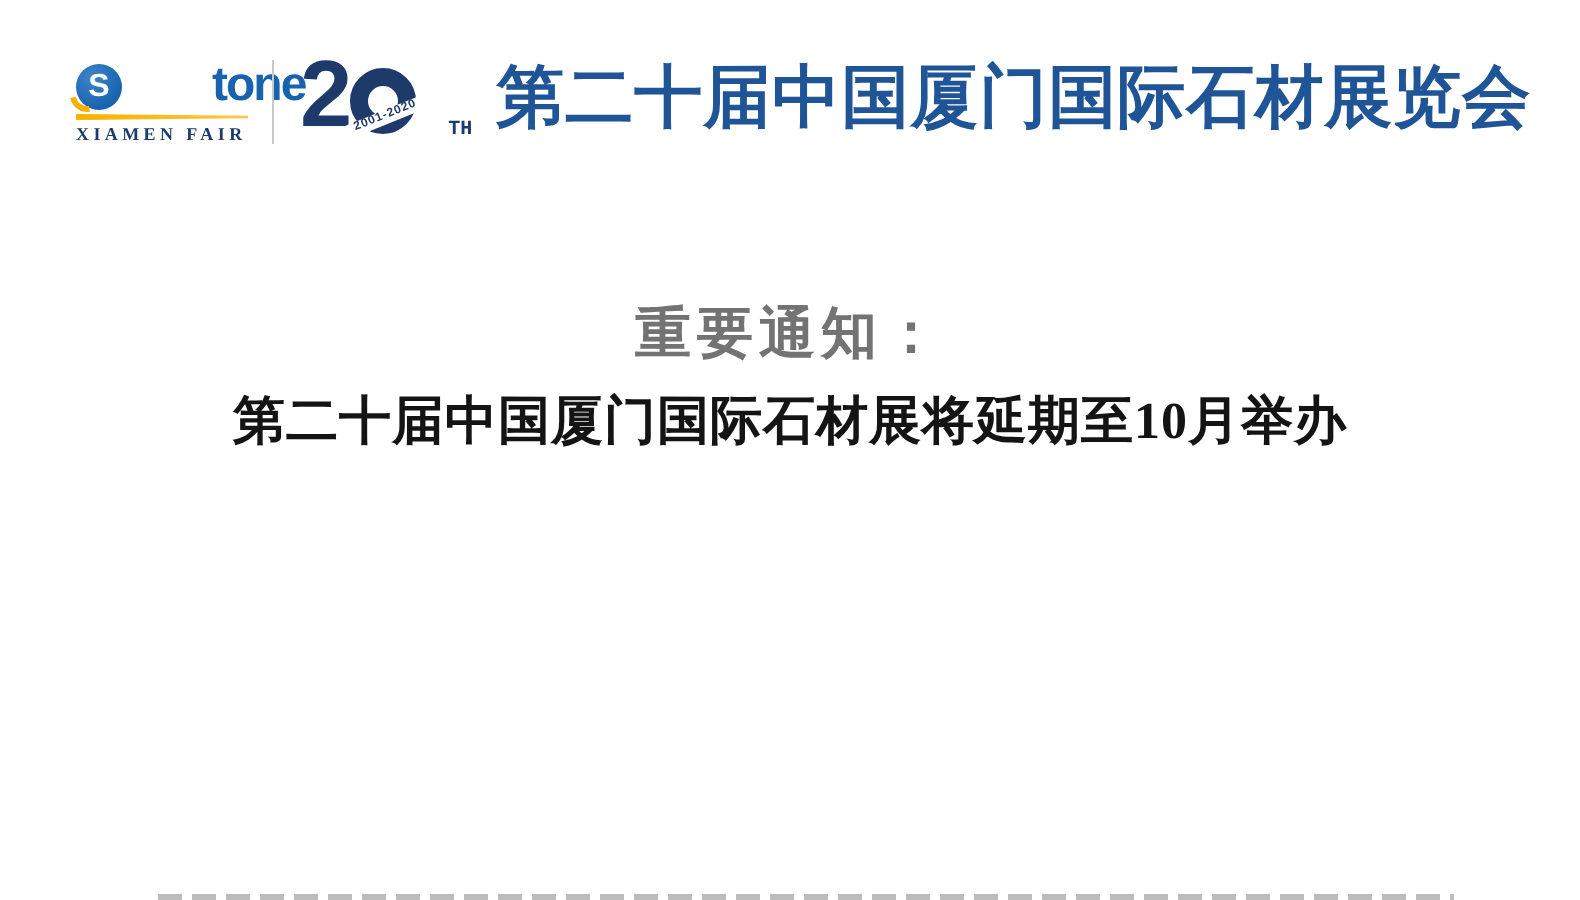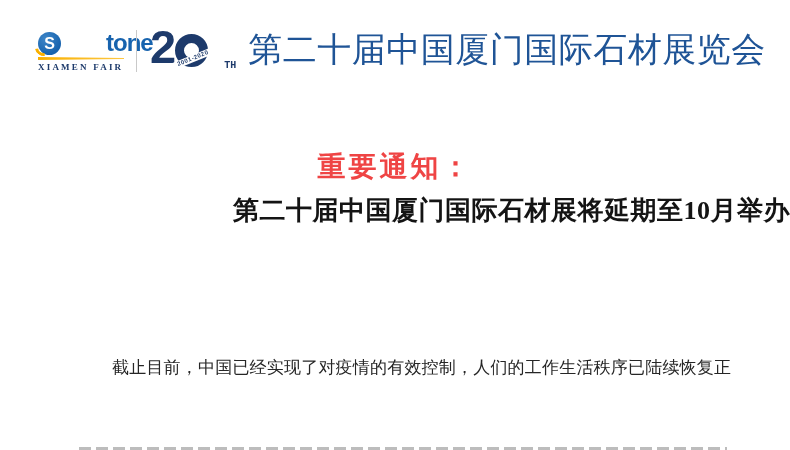--- a/index.html
+++ b/index.html
@@ -68,34 +68,34 @@
     font-size:6px;line-height:7px;text-align:center;letter-spacing:0.5px;
   }
   .th{
     font-family:Liberation Mono, monospace;font-weight:800;
     font-size:10px;color:var(--navy,#1D3A6B);
     align-self:flex-end;margin-left:16px;margin-bottom:6px;
   }
   .fair-title{
     margin:0 0 4px 12px;
     font-family:"Liberation Sans","DejaVu Sans",sans-serif;
-    font-weight:normal;font-size:34px;line-height:46px;
+    font-weight:bold;font-size:34px;line-height:46px;
     letter-spacing:0.5px;color:var(--title-blue,#1F5496);
     white-space:nowrap;
   }
 
   
   .notice-title{
     position:absolute;top:148px;left:0;width:100%;
     text-align:center;font-weight:bold;font-size:28px;
-    letter-spacing:3px;color:#ef4444;
+    letter-spacing:3px;color:#737373;
   }
   .notice-subtitle{
     position:absolute;top:193px;left:0;width:100%;
-    text-align:right;font-weight:bold;font-size:26px;
+    text-align:center;font-weight:bold;font-size:26px;
     letter-spacing:0.5px;color:#141414;white-space:nowrap;
   }
 
   
   .salutation{
     position:absolute;left:78px;top:296px;
     font-size:17px;color:#262626;letter-spacing:0.3px;
   }
   .body-text{
     position:absolute;left:78px;top:352px;width:656px;
@@ -135,18 +135,17 @@
 
     <h1 class="fair-title">第二十届中国厦门国际石材展览会</h1>
   </header>
 
   <div class="notice-title">重要通知：</div>
 
   <div class="notice-subtitle">第二十届中国厦门国际石材展将延期至10月举办</div>
 
 
   <div class="body-text">
-    <div class="line indent">截止目前，中国已经实现了对疫情的有效控制，人们的工作生活秩序已陆续恢复正</div>
   </div>
 
   <div class="clipped-line"></div>
 
 </div>
 
 </body></html>

